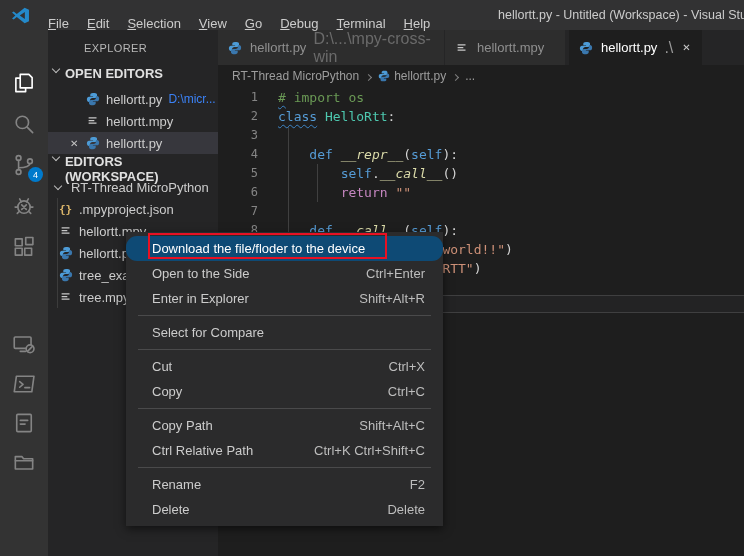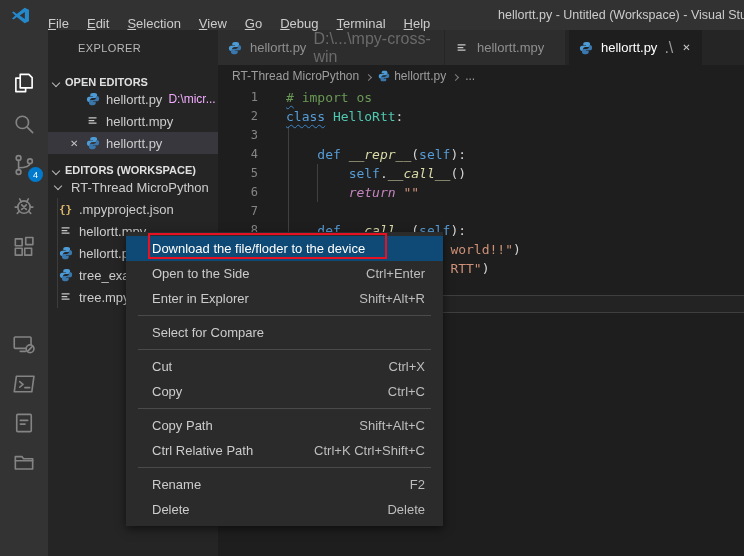--- a/index.html
+++ b/index.html
@@ -18,30 +18,30 @@
 
   
   .activitybar { position:absolute; left:0; top:30px; width:48px; height:526px; background:var(--activitybar-bg,#333333); z-index:2; }
   .act-item { position:absolute; left:0; width:48px; height:41px; display:flex; align-items:center; justify-content:center; color:#848484; }
   .act-item.active { color:#ffffff; }
   .act-ic svg { display:block; }
   .act-badge { position:absolute; right:5px; bottom:3px; background:var(--badge-bg,#007acc); color:#fff; font-size:9px; min-width:15px; height:15px; border-radius:50%; display:flex; align-items:center; justify-content:center; font-family:"Liberation Sans",sans-serif; }
 
   
   .sidebar { position:absolute; left:48px; top:30px; width:170px; height:526px; background:var(--sidebar-bg,#252526); color:#cccccc; z-index:2; overflow:hidden; }
-  .sidebar-title { height:36px; line-height:36px; padding-left:14px; font-size:11px; color:#b8b8b8; letter-spacing:.4px;margin-left:16px; }
-  .section-header { height:22px; display:flex; align-items:flex-end; font-size:11px; font-weight:bold; color:#e0e0e0; padding-left:2px; }
+  .sidebar-title { height:36px; line-height:36px; padding-left:36px; font-size:11px; color:#b8b8b8; letter-spacing:.4px; }
+  .section-header { height:22px; display:flex; align-items:flex-start; font-size:13px; font-weight:bold; color:#e0e0e0; padding-left:2px; }
   .row { height:22px; display:flex; align-items:center; font-size:13px; white-space:nowrap; overflow:hidden; }
   .row.selected { background:var(--selection-row,#37373d); }
   .oe-row { padding-left:22px; }
   .oe-close { width:16px; flex:0 0 auto; font-size:10px; color:#c5c5c5; text-align:left; }
   .oe-spacer { width:16px; flex:0 0 auto; }
   .file-ic { width:16px; flex:0 0 auto; display:flex; align-items:center; }
   .row .lbl { margin-left:4px; }
-  .row .detail { margin-left:6px; color:#f0abfc; font-size:12px; }
+  .row .detail { margin-left:6px; color:#3b82f6; font-size:12px; }
   .folder-row { padding-left:4px; }
   .tree-row { padding-left:11px; }
   .tree-guide { position:absolute; left:9px; width:1px; background:#3c3c3c; }
   .chev { width:6px; height:6px; border-right:1.3px solid #bbbbbb; border-bottom:1.3px solid #bbbbbb; display:inline-block; }
   .chev.down { transform:rotate(45deg); margin:0 6px 2px 3px; }
   .chev.right-sep { transform:rotate(-45deg); border-color:#808080; margin:2px 7px 0 7px; width:5px; height:5px; }
   .json-ic { color:#dcb66a; font-family:"DejaVu Sans Mono",monospace; font-size:11px; font-weight:bold; }
 
   
   .main { position:absolute; left:218px; top:30px; width:526px; height:526px; background:var(--editor-bg,#1e1e1e); }
@@ -53,37 +53,37 @@
   .tab.active .detail { color:#9a9a9a; }
   .tab-close { margin-left:9px; font-size:10px; color:#cccccc; }
   .breadcrumb { height:22px; display:flex; align-items:center; font-size:12px; color:#9d9d9d; padding-left:14px; }
   .crumb { display:flex; align-items:center; }
   .crumb .file-ic svg { width:12px; height:12px; margin-right:4px; }
 
   
   .editor { position:absolute; left:0; top:57px; width:526px; height:469px; font-family:"DejaVu Sans Mono",monospace; font-size:13px; padding-top:1px; }
   .code-line { position:relative; height:19px; line-height:19px; }
   .lnum { position:absolute; left:0; top:0; width:40px; text-align:right; color:#858585; font-size:12px; }
-  .ltext { position:absolute; left:68px; top:0; white-space:pre; color:var(--text,#d4d4d4); }
+  .ltext { position:absolute; left:60px; top:0; white-space:pre; color:var(--text,#d4d4d4); }
   .tok-comment { color:var(--comment,#6a9955); }
   .tok-keyword { color:var(--keyword,#569cd6); }
   .tok-type { color:var(--type,#4ec9b0); }
   .tok-function { color:var(--function,#dcdcaa);font-style:italic; }
-  .tok-control { color:var(--control,#c586c0);font-style:italic; }
+  .tok-control { color:var(--control,#c586c0); }
   .tok-string { color:var(--string,#ce9178); }
   .tok-text { color:var(--text,#d4d4d4); }
   .sq { text-decoration:underline; text-decoration-style:wavy; text-decoration-color:#3d85c6; text-decoration-thickness:1px; text-underline-offset:3px; }
   .indent-guide { position:absolute; width:1px; background:#404040; }
 
   
   .panel-strip { position:absolute; left:218px; top:295px; width:526px; height:18px; background:#232324; border-top:1px solid #3f3f40; border-bottom:1px solid #3f3f40; z-index:1; }
 
   
   .context-menu { position:absolute; left:126px; top:232px; width:317px; background:var(--menu-bg,#2b2b2c); padding:4px 0; z-index:10; box-shadow:0 3px 9px rgba(0,0,0,.55); font-size:13px; color:#cccccc; }
-  .menu-row { height:25px; display:flex; align-items:center; justify-content:space-between; padding:0 18px 0 26px; }
+  .menu-row { height:25px; display:flex; align-items:center; justify-content:space-between; padding:0 18px 0 26px;border-radius:11px; }
   .menu-row.hl { background:var(--menu-highlight,#0e4a75); color:#ffffff; }
   .menu-row .shortcut { color:#bdbdbd; }
   .menu-row.hl .shortcut { color:#ffffff; }
   .menu-sep { height:1px; background:#4a4a4b; margin:4px 12px; }
 
   .red-box { position:absolute; left:148px; top:233px; width:239px; height:26px; border:2px solid var(--annotation-red,#e81123); z-index:12; pointer-events:none; }
 </style>
 </head>
 <body>
 

